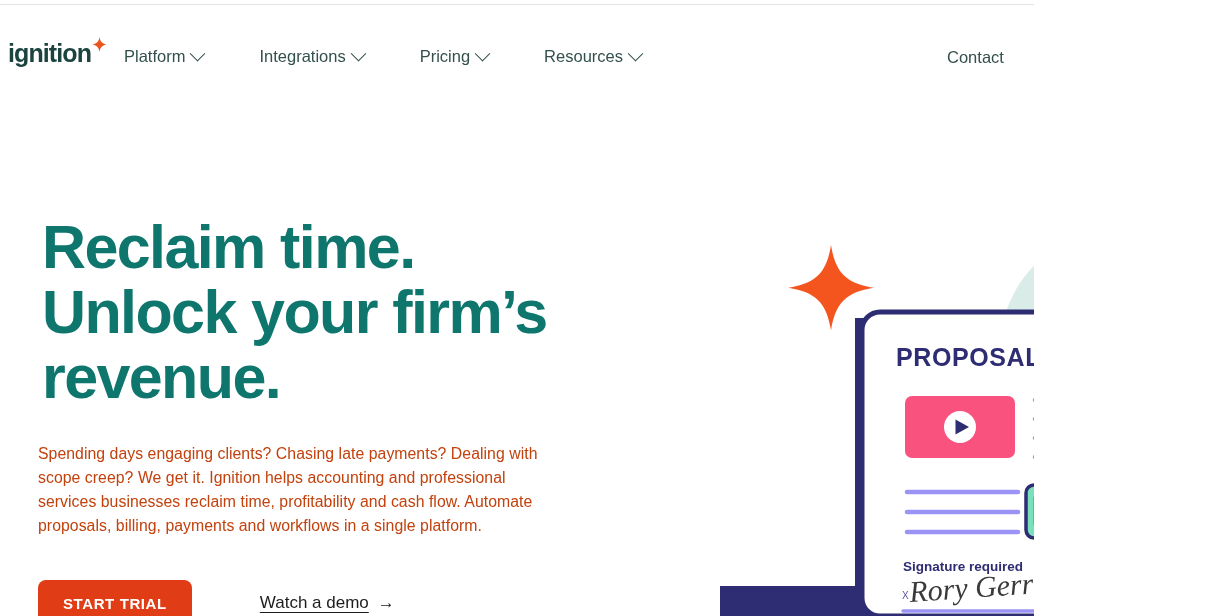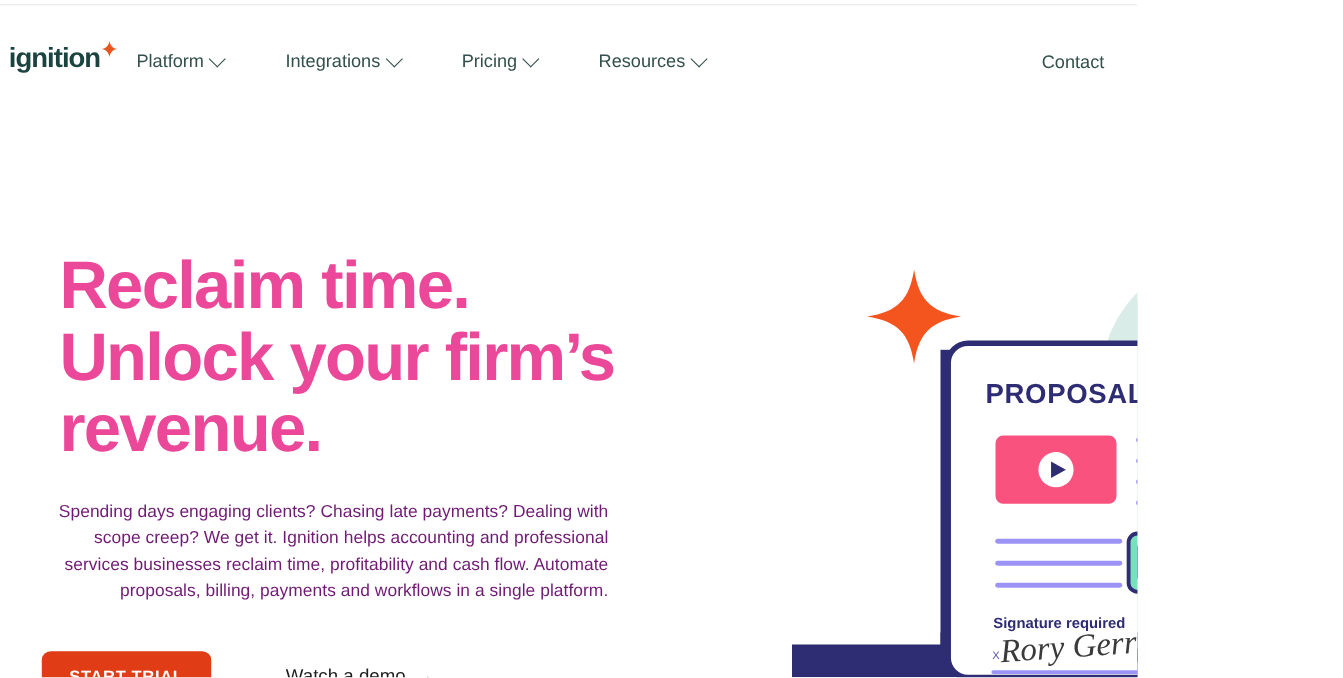--- a/index.html
+++ b/index.html
@@ -128,32 +128,31 @@
     left: 38px;
     top: 211px;
     width: 600px;
     z-index: 5;
   }
   .hero-title {
     font-size: 61px;
     line-height: 65px;
     font-weight: 700;
     letter-spacing: -1.6px;
-    color: #ec4899;
-    margin: 16px;
+    color: #0f766e;
+    margin: 4px;
     white-space: pre-line;
   }
   .hero-sub {
     margin-top: 32px;
     width: 515px;
     font-size: 15.8px;
     line-height: 24px;
-    color: #701a75;
+    color: #c2410c;
     letter-spacing: 0.05px;
-    text-align: right;
   }
   .hero-cta {
     margin-top: 42px;
     display: flex;
     align-items: center;
   }
   .cta-primary {
     display: inline-flex;
     align-items: center;
     justify-content: center;

